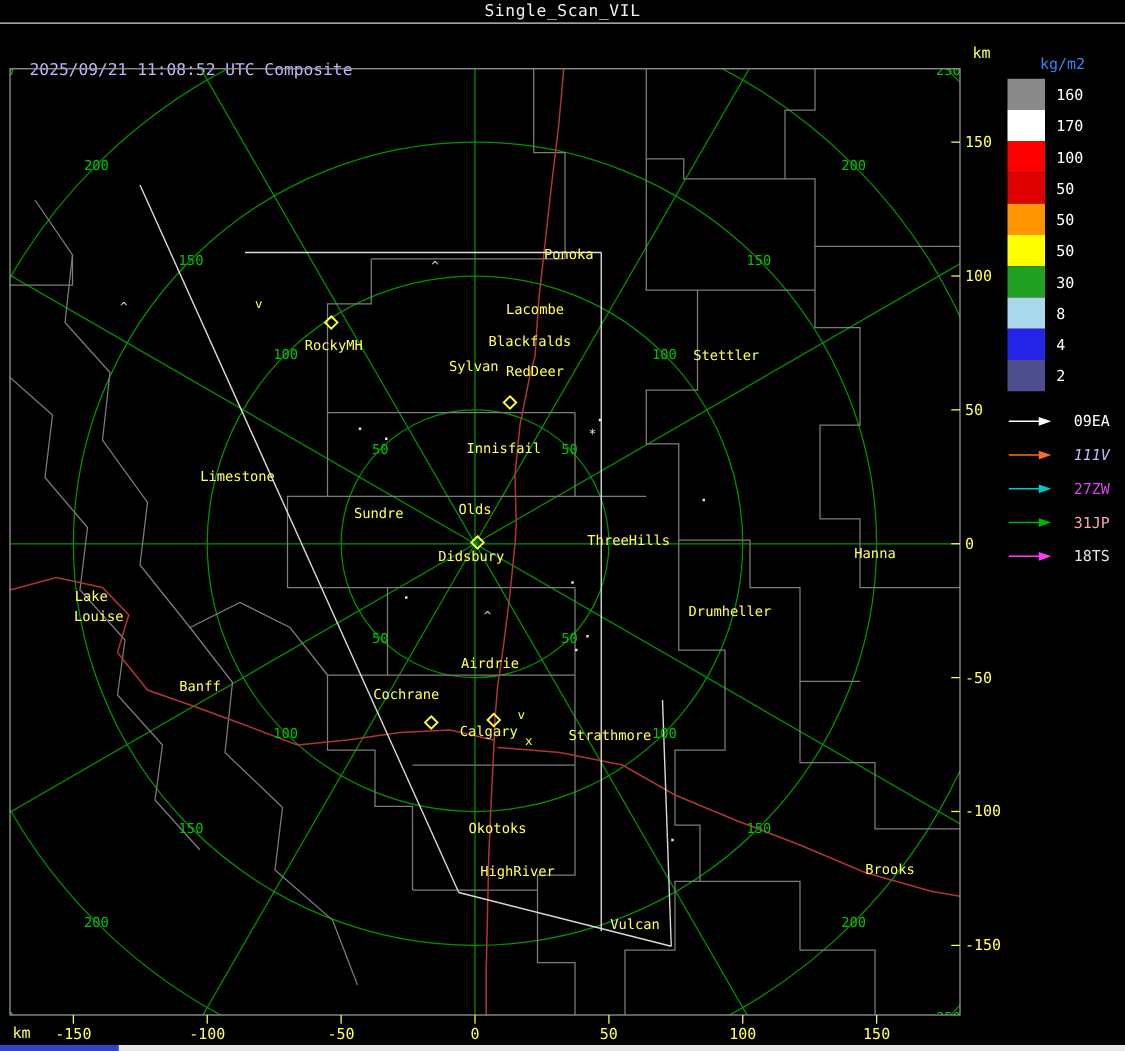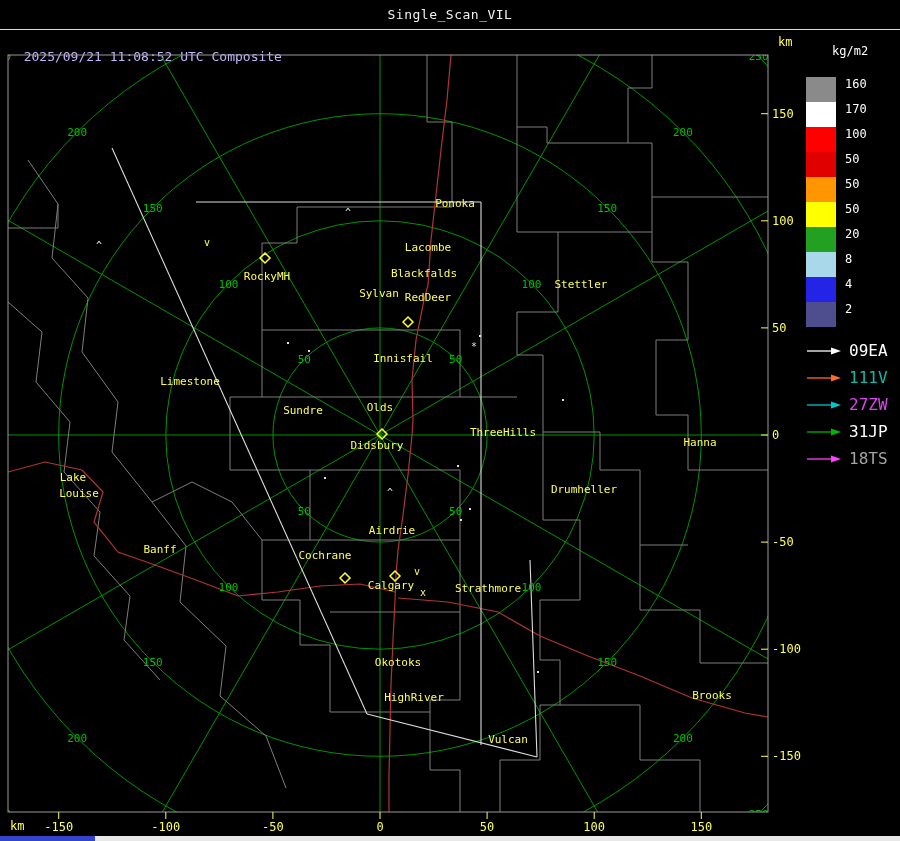--- a/index.html
+++ b/index.html
@@ -1,43 +1,43 @@
 <!DOCTYPE html>
 <html><head>
 <meta charset="utf-8">
 <style>
   *{margin:0;padding:0;box-sizing:border-box}
   html,body{width:900px;height:841px;background:#000;overflow:hidden}
   body{position:relative;font-family:"DejaVu Sans Mono",monospace;color:#fff}
-  .titlebar{position:absolute;top:0;left:0;width:900px;height:30px;border-bottom:1px solid #d8d8d8;
+  .titlebar{position:absolute;top:0;left:0;width:900px;height:19px;border-bottom:1px solid #d8d8d8;
     display:flex;align-items:center;justify-content:center;font-size:13px;color:#f0f0f0;letter-spacing:.5px}
   .header{position:absolute;top:34px;left:8px;font-size:13px;color:#c4b5fd;white-space:pre}
   .unit-right{position:absolute;top:35px;left:778px;font-size:12px;color:#ffff55}
   #map-svg{position:absolute;top:0;left:0}
   .map-border{stroke:#9a9a9a;fill:none;stroke-width:1}
   #counties path{stroke:#7d7d7d;stroke-width:1;fill:none}
   #highways path{stroke:#b03535;stroke-width:1.2;fill:none}
   #scan-outline path{stroke:#dcdcdc;stroke-width:1.1;fill:none}
   #rings circle{stroke:#009400;stroke-width:1;fill:none}
   #spokes line{stroke:#009400;stroke-width:1}
   .ring-label{fill:#00c000;font-size:11px;font-family:"DejaVu Sans Mono",monospace}
   .city{fill:#ffff55;font-size:11px;font-family:"DejaVu Sans Mono",monospace}
   .site-marker{stroke:#ffff33;fill:none;stroke-width:1.5}
   .mark{font-size:10px;font-family:"DejaVu Sans Mono",monospace}
   .tick{stroke:#ffff55;stroke-width:1}
   .tick-label{fill:#ffff55;font-size:12px;font-family:"DejaVu Sans Mono",monospace}
   .km-bottom{fill:#ffff55;font-size:12px;font-family:"DejaVu Sans Mono",monospace}
   .legend{position:absolute;left:806px;top:44px;width:94px}
-  .legend-unit{color:#ffffff;font-size:12px;padding-left:26px;margin-bottom:19px}
-  .level-row{display:flex;height:25px;}
+  .legend-unit{color:#3b82f6;font-size:12px;padding-left:26px;margin-bottom:5px}
+  .level-row{display:flex;height:25px;align-items:center}
   .swatch{width:30px;height:25px;flex:none}
   .level-label{margin-left:9px;font-size:12px;color:#fff}
   #radar-rows{margin-top:10px}
   .radar-row{display:flex;height:27px;align-items:center}
-  .radar-id{margin-left:7px;font-size:16px}
+  .radar-id{margin-left:17px;font-size:12px}
   .scrollbar{position:absolute;left:0;bottom:0;width:900px;height:5px;background:#e8e8e8}
   .scroll-left{position:absolute;left:0;top:0;width:95px;height:5px;background:#3344cc}
 </style>
 </head>
 <body>
 
 <div class="titlebar">
   <span>Single_Scan_VIL</span>
 </div>
 
@@ -258,21 +258,21 @@
       <div class="level-row">
         <div class="swatch" style="background: rgb(255, 149, 0);"></div>
         <span class="level-label">50</span>
       </div>
       <div class="level-row">
         <div class="swatch" style="background: rgb(255, 255, 0);"></div>
         <span class="level-label">50</span>
       </div>
       <div class="level-row">
         <div class="swatch" style="background: rgb(34, 160, 34);"></div>
-        <span class="level-label">20</span>
+        <span class="level-label">30</span>
       </div>
       <div class="level-row">
         <div class="swatch" style="background: rgb(168, 216, 234);"></div>
         <span class="level-label">8</span>
       </div>
       <div class="level-row">
         <div class="swatch" style="background: rgb(36, 36, 230);"></div>
         <span class="level-label">4</span>
       </div>
       <div class="level-row">
@@ -286,41 +286,41 @@
           <line x1="1" y1="5" x2="27" y2="5" stroke="#ffffff" stroke-width="1.3"></line>
           <path d="M35,5 L25,1.5 L25,8.5 Z" fill="#ffffff"></path>
         </svg>
         <span class="radar-id" style="color: rgb(255, 255, 255);">09EA</span>
       </div>
       <div class="radar-row">
         <svg width="36" height="10">
           <line x1="1" y1="5" x2="27" y2="5" stroke="#ff6a2a" stroke-width="1.3"></line>
           <path d="M35,5 L25,1.5 L25,8.5 Z" fill="#ff6a2a"></path>
         </svg>
-        <span class="radar-id" style="color: #14b8a6;">111V</span>
+        <span class="radar-id" style="color: #c4b5fd; font-style: italic;">111V</span>
       </div>
       <div class="radar-row">
         <svg width="36" height="10">
           <line x1="1" y1="5" x2="27" y2="5" stroke="#00c8c8" stroke-width="1.3"></line>
           <path d="M35,5 L25,1.5 L25,8.5 Z" fill="#00c8c8"></path>
         </svg>
         <span class="radar-id" style="color: #d946ef;">27ZW</span>
       </div>
       <div class="radar-row">
         <svg width="36" height="10">
           <line x1="1" y1="5" x2="27" y2="5" stroke="#00b400" stroke-width="1.3"></line>
           <path d="M35,5 L25,1.5 L25,8.5 Z" fill="#00b400"></path>
         </svg>
-        <span class="radar-id" style="color: #ffffff;">31JP</span>
+        <span class="radar-id" style="color: #fca5a5;">31JP</span>
       </div>
       <div class="radar-row">
         <svg width="36" height="10">
           <line x1="1" y1="5" x2="27" y2="5" stroke="#ff40ff" stroke-width="1.3"></line>
           <path d="M35,5 L25,1.5 L25,8.5 Z" fill="#ff40ff"></path>
         </svg>
-        <span class="radar-id" style="color: #a3a3a3;">18TS</span>
+        <span class="radar-id" style="color: #e5e5e5;">18TS</span>
       </div>
     </div>
 </div>
 
 <div class="scrollbar">
   <div class="scroll-left"></div>
 </div>
 
 </body></html>

